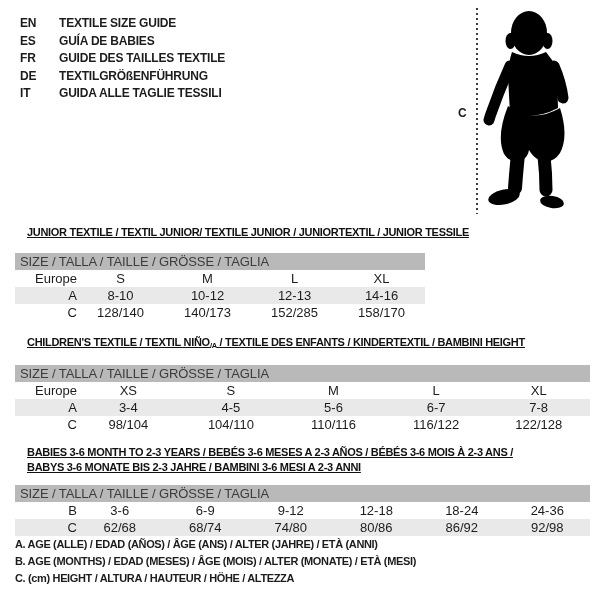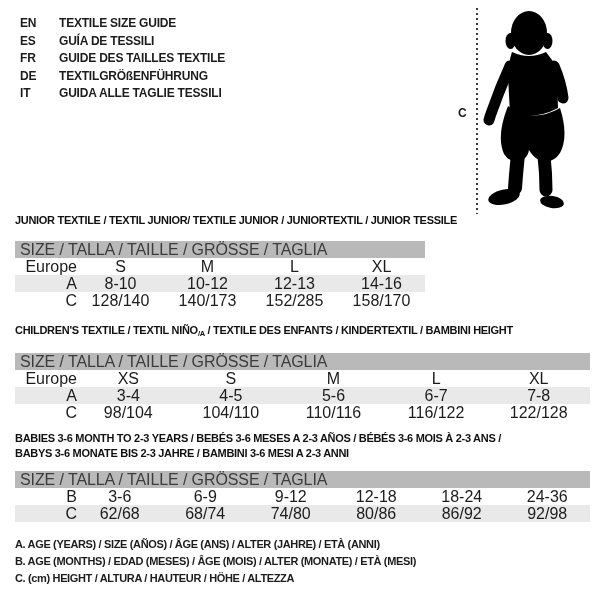--- a/index.html
+++ b/index.html
@@ -25,32 +25,32 @@
     position:absolute; left:26px; top:2px; width:2px; height:206px;
     background:repeating-linear-gradient(to bottom, var(--measure-line,#3a3a3a) 0 2px, transparent 2px 5px);
   }
   .baby-svg { position:absolute; left:32px; top:2px; }
   .baby-fill { fill:var(--silhouette,#000); }
   .baby-stroke { stroke:var(--silhouette,#000); fill:none; stroke-linecap:round; }
 
   
   .tables-main { position:absolute; left:15px; top:213px; width:575px; }
   .table-title {
-    margin:0; font-size:11px; font-weight:bold; letter-spacing:-0.3px;
-    line-height:14px; white-space:nowrap; color:#111;
+    margin:12px; font-size:11px; font-weight:bold; letter-spacing:-0.3px;
+    line-height:14px; white-space:nowrap; color:#111;text-decoration:underline;
   }
   .table-title .title-line { line-height:15px; }
   .table-title .sub { font-size:7.5px; vertical-align:-2px; }
   .table-section:nth-child(1) .table-title { margin-bottom:13px; }
   .table-section:nth-child(2) { margin-top:14px; }
   .table-section:nth-child(2) .table-title { margin-bottom:12px; }
   .table-section:nth-child(3) { margin-top:10px; }
   .table-section:nth-child(3) .table-title { margin-bottom:10px; }
 
-  .size-table { width:575px; font-size:16px; }
+  .size-table { width:575px; font-size:13px; }
   .size-table.narrow { width:410px; }
   .size-header {
     background:var(--table-header-bg,#b9b9b9);
     color:var(--table-header-text,#3c3c3c);
     height:17px; line-height:17px; padding-left:5px;
     letter-spacing:-0.1px;
   }
   .trow { display:grid; height:17px; line-height:17px; }
   .trow.striped { background:var(--stripe-bg,#e9e9e9); }
   .tlabel { padding-left:4px; text-align:right; }
@@ -65,21 +65,21 @@
 
 <div class="page">
 
   <div class="langs" id="lang-rows">
       <div class="lang-row">
         <span class="lang-code">EN</span>
         <span class="lang-label">TEXTILE SIZE GUIDE</span>
       </div>
       <div class="lang-row">
         <span class="lang-code">ES</span>
-        <span class="lang-label">GUÍA DE TESSILI</span>
+        <span class="lang-label">GUÍA DE BABIES</span>
       </div>
       <div class="lang-row">
         <span class="lang-code">FR</span>
         <span class="lang-label">GUIDE DES TAILLES TEXTILE</span>
       </div>
       <div class="lang-row">
         <span class="lang-code">DE</span>
         <span class="lang-label">TEXTILGRÖßENFÜHRUNG</span>
       </div>
       <div class="lang-row">
@@ -193,18 +193,18 @@
             <div class="tcell">74/80</div>
             <div class="tcell">80/86</div>
             <div class="tcell">86/92</div>
             <div class="tcell">92/98</div>
           </div>
         </div>
       </section>
     </main>
 
   <footer class="legend" id="legend">
-      <div class="legend-line">A. AGE (YEARS) / SIZE (AÑOS) / ÂGE (ANS) / ALTER (JAHRE) / ETÀ (ANNI)</div>
+      <div class="legend-line">A. AGE (ALLE) / EDAD (AÑOS) / ÂGE (ANS) / ALTER (JAHRE) / ETÀ (ANNI)</div>
       <div class="legend-line">B. AGE (MONTHS) / EDAD (MESES) / ÂGE (MOIS) / ALTER (MONATE) / ETÀ (MESI)</div>
       <div class="legend-line">C. (cm) HEIGHT / ALTURA / HAUTEUR / HÖHE / ALTEZZA</div>
     </footer>
 
 </div>
 
 </body></html>

